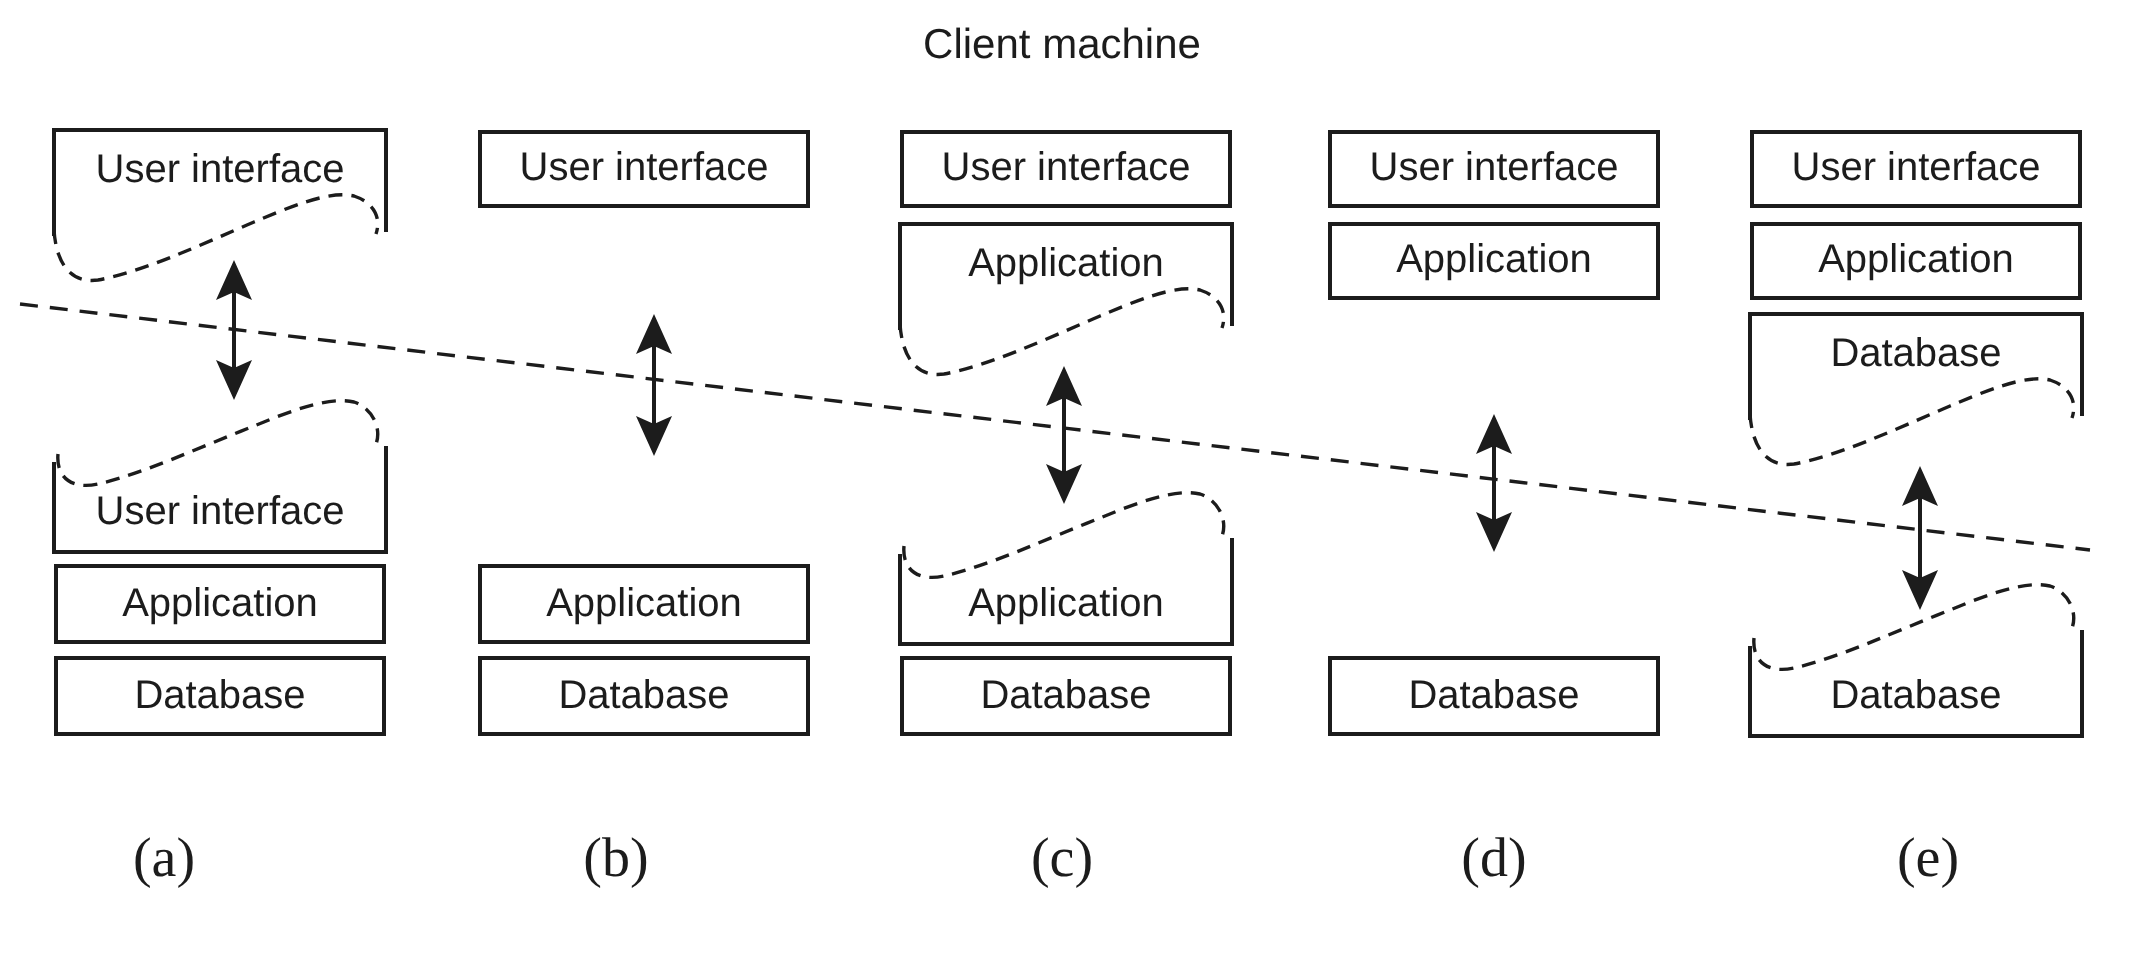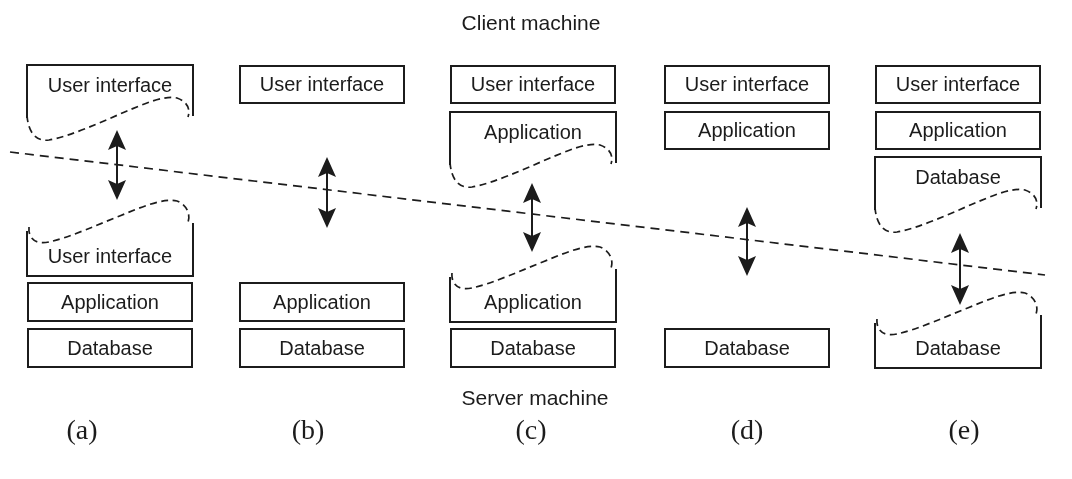--- a/index.html
+++ b/index.html
@@ -96,21 +96,20 @@
       <path class="head" d="M 747,276 L 738,256 L 747,260 L 756,256 Z"></path>
     </g>
     <g>
       <line class="shaft" x1="960" y1="247" x2="960" y2="291"></line>
       <path class="head" d="M 960,233 L 951,253 L 960,249 L 969,253 Z"></path>
       <path class="head" d="M 960,305 L 951,285 L 960,289 L 969,285 Z"></path>
     </g>
   </svg>
 
   <div class="machine-label" style="left:531px; top:11px;">Client machine</div>
-  <div class="machine-label" style="left:535px; top:386px;">Server machine</div>
 
   <div class="torn-text" style="left:27px; top:67px;">User interface</div>
   <div class="torn-text" style="left:27px; top:238px;">User interface</div>
   <div class="box h40" style="left:27px; top:282px;">
     <span>Application</span>
   </div>
   <div class="box h40" style="left:27px; top:328px;">
     <span>Database</span>
   </div>
 

